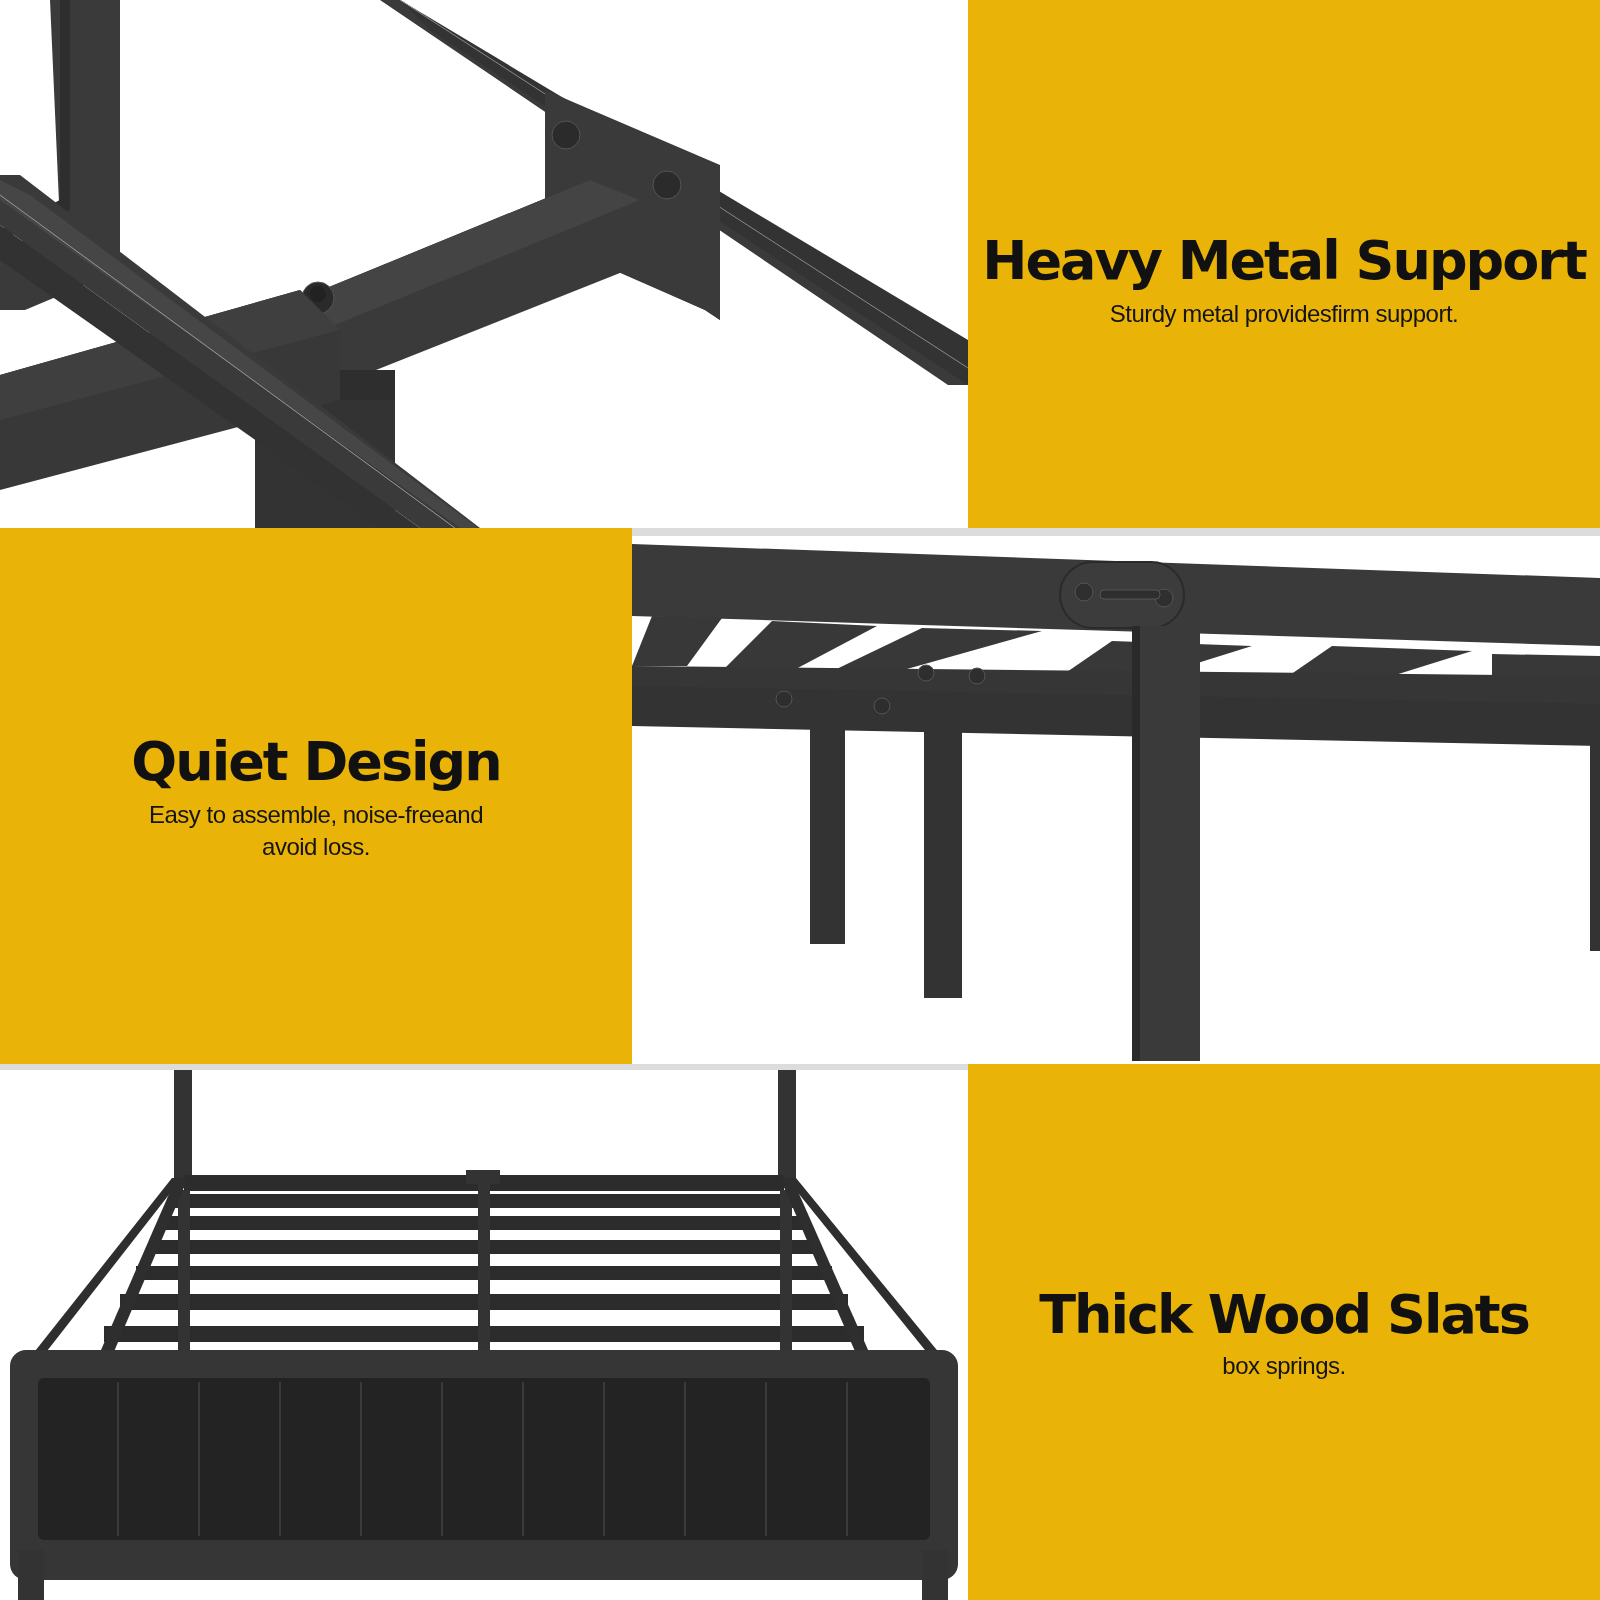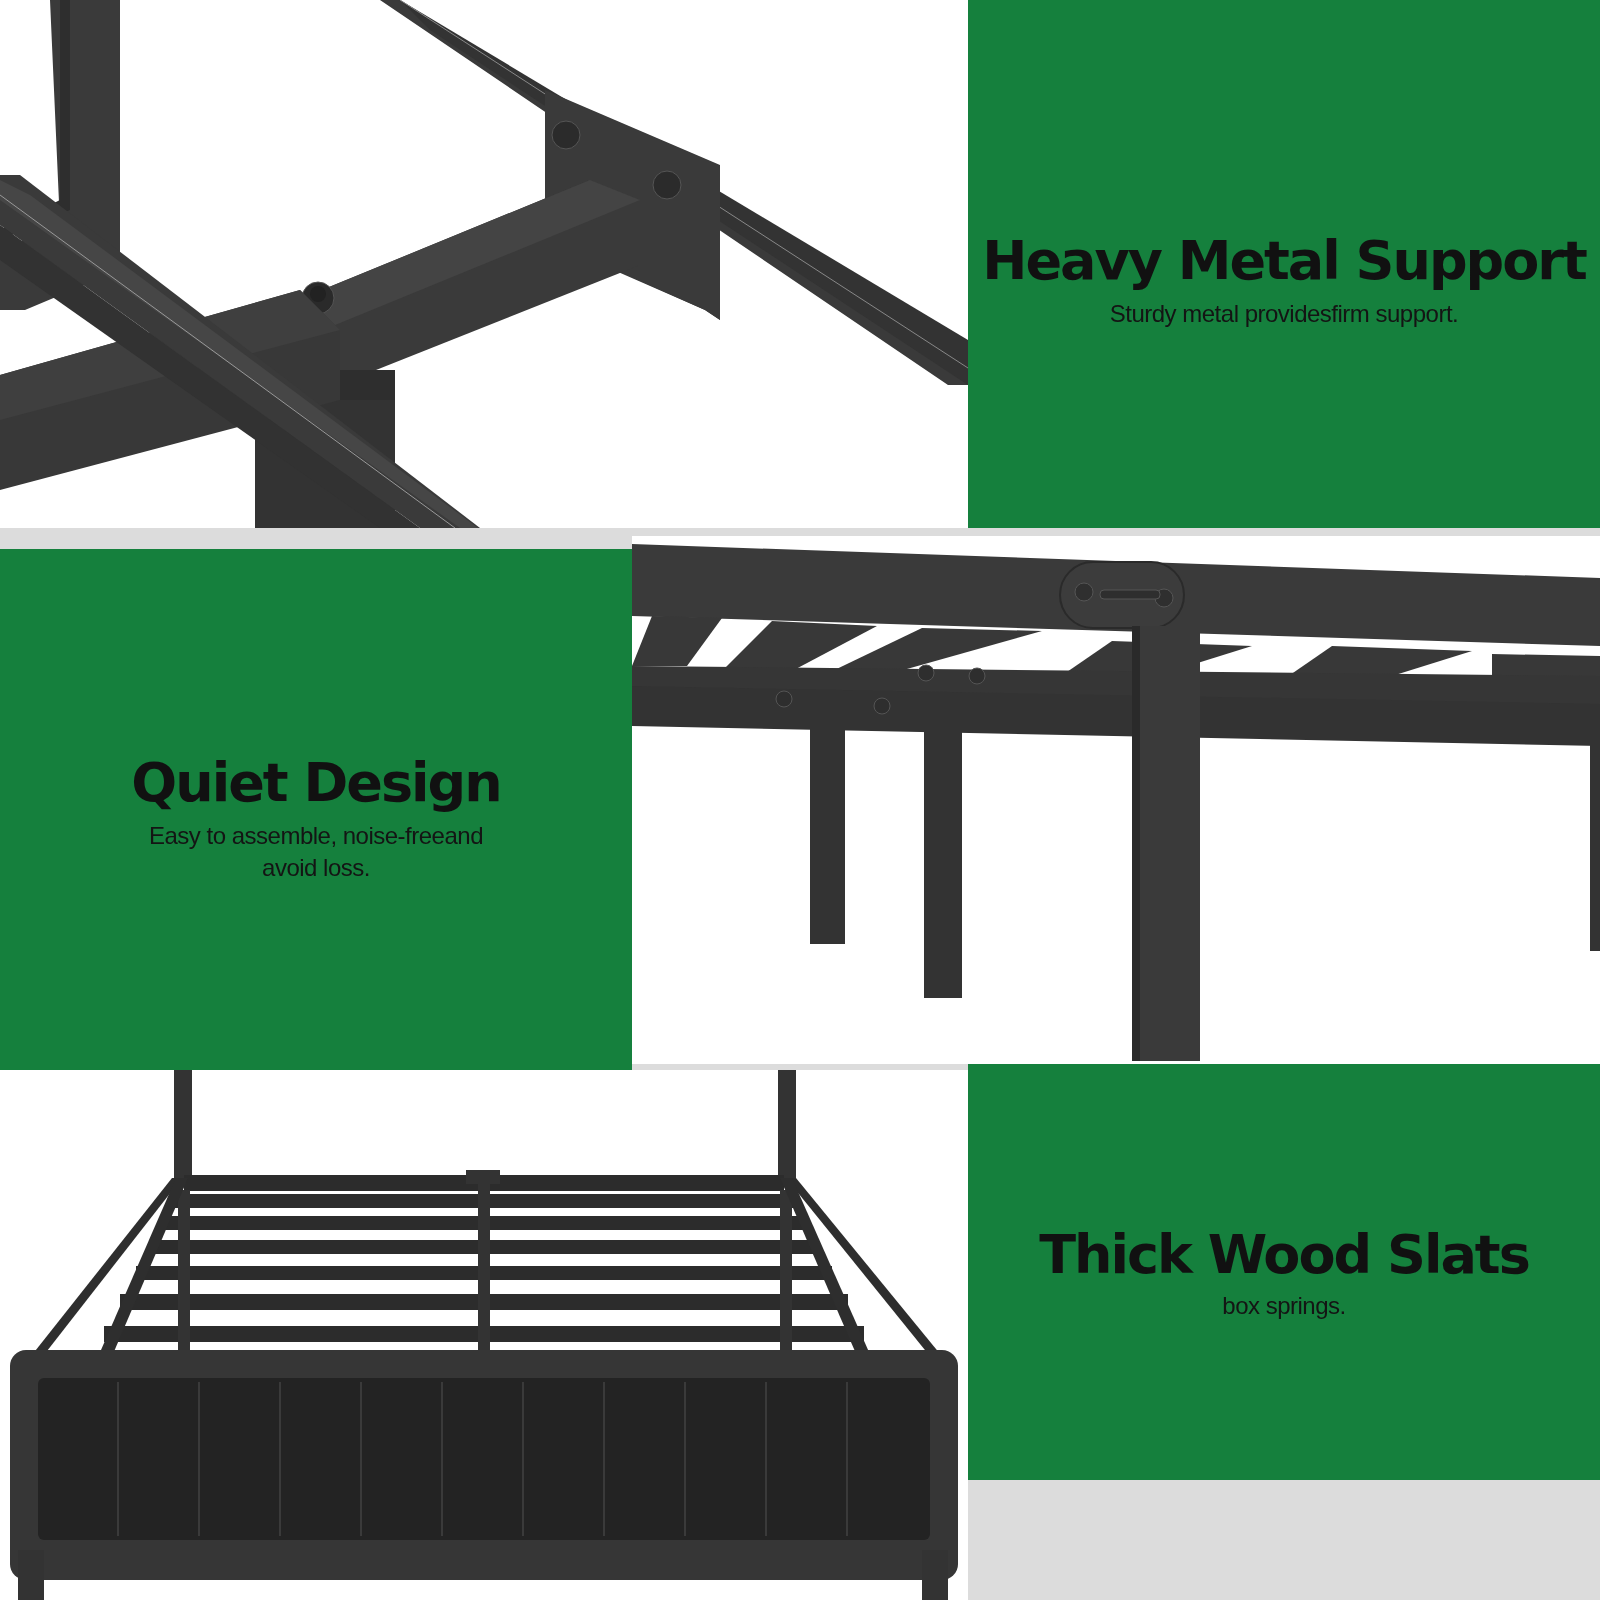--- a/index.html
+++ b/index.html
@@ -2,21 +2,21 @@
 <html><head>
   <meta charset="utf-8">
   <style>
     * { margin: 0; padding: 0; box-sizing: border-box; }
     html, body { width: 1600px; height: 1600px; background: #dcdcdc; overflow: hidden; }
     body { position: relative; font-family: "Liberation Sans", sans-serif; }
 
     .panel { position: absolute; overflow: hidden; }
     .photo { background: #ffffff; }
     .text-panel {
-      background: #15803d;
+      background: #eab308;
       display: flex; flex-direction: column; align-items: center; justify-content: center;
       text-align: center; color: #111;
     }
     .title {
       font-family: "DejaVu Sans", sans-serif;
       font-weight: bold;
       font-size: 54px;
       letter-spacing: -2px;
       color: #111;
       line-height: 1.1;
@@ -29,26 +29,26 @@
       margin-top: 10px;
       letter-spacing: -0.5px;
     }
 
     
     #p1-photo { left: 0; top: 0; width: 968px; height: 528px; }
     #p1-text  { left: 968px; top: 0; width: 632px; height: 528px; }
     #p1-text .title { margin-top: 30px; }
 
     
-    #p2-text  { left: 0; top: 549px; width: 632px; height: 536px; }
+    #p2-text  { left: 0; top: 528px; width: 632px; height: 536px; }
     #p2-photo { left: 632px; top: 536px; width: 968px; height: 528px; }
 
     
     #p3-photo { left: 0; top: 1070px; width: 968px; height: 530px; }
-    #p3-text  { left: 968px; top: 1064px; width: 632px; height: 416px; }
+    #p3-text  { left: 968px; top: 1064px; width: 632px; height: 536px; }
 
     svg { display: block; }
   </style>
 </head>
 <body>
 
 <div class="panel photo" id="p1-photo">
   <svg width="968" height="528" viewBox="0 0 968 528">
 
     <polygon points="305,0 400,0 968,365 968,385 948,385 380,0" fill="#3a3a3a"></polygon>

